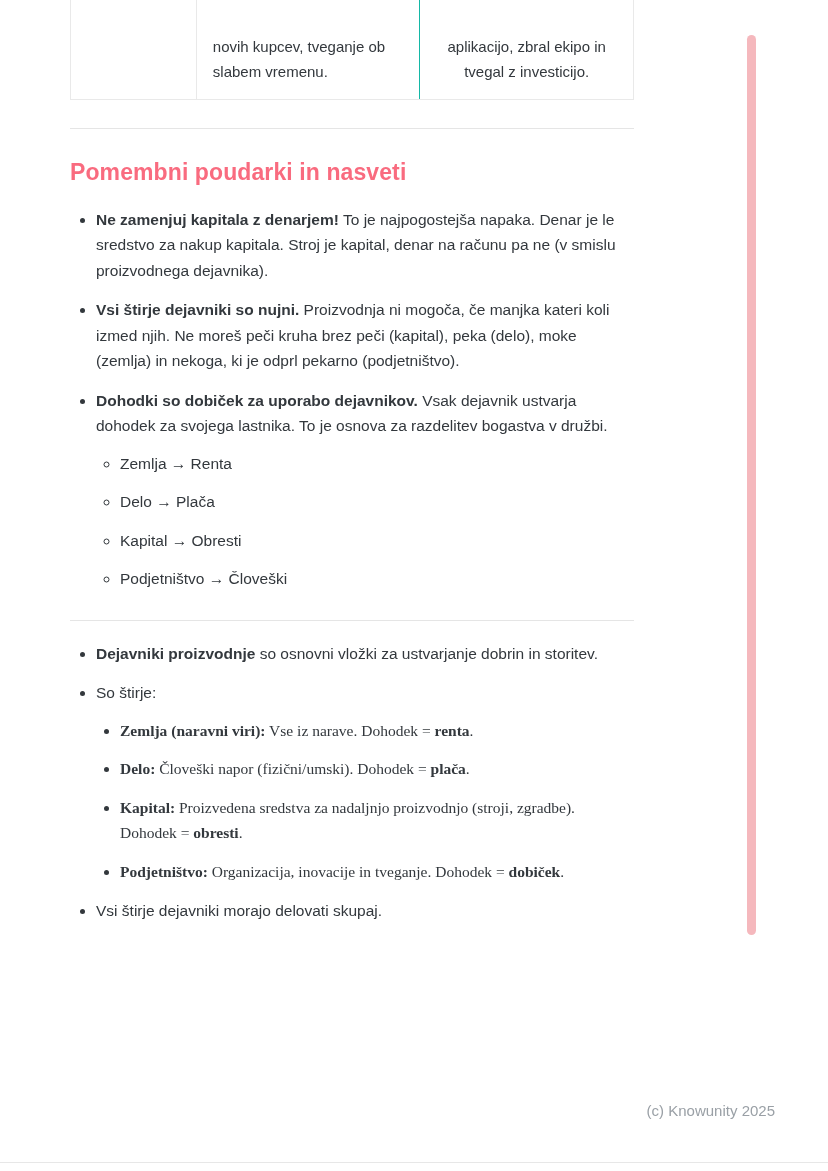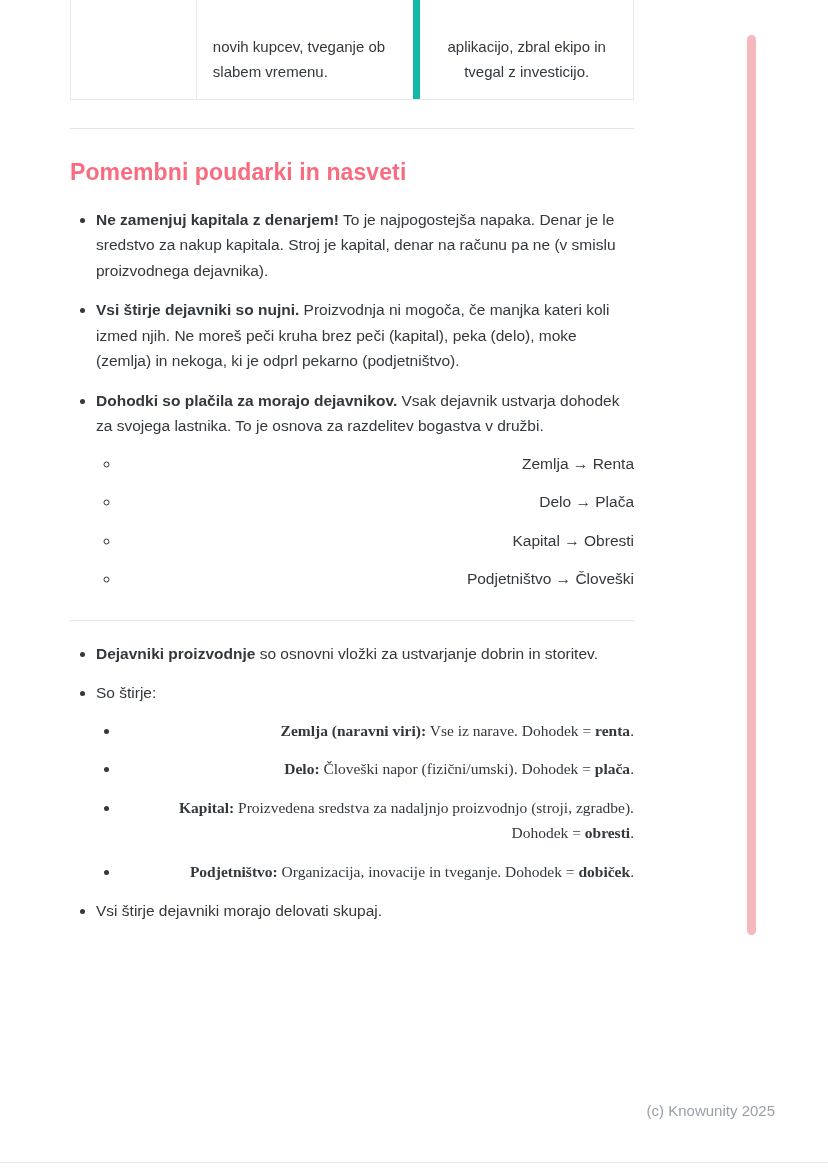--- a/index.html
+++ b/index.html
@@ -35,21 +35,21 @@
   .table-cell {
     box-sizing: border-box;
     padding: 0 16px 15px 16px;
     font-size: 15px;
     line-height: 25px;
     height: 100%;
     display: flex;
     align-items: flex-end;
   }
   .table-cell.c1 { width: 126px; border-right: 1px solid #e9e9e9; }
-  .table-cell.c2 { width: 224px; border-right: 7px solid #14b8a6; }
+  .table-cell.c2 { width: 224px; border-right: 1px solid #14b8a6; }
   .table-cell.c3 { width: 213px; text-align: center; }
 
   .divider {
     border: none;
     border-top: 1px solid #e5e5e5;
     margin: 28px 0 0 0;
   }
 
   h2.section-title {
     margin: 30px 0 0 0;
@@ -73,21 +73,20 @@
   ul.l2 {
     margin: 12px 0 0 0;
     padding-left: 24px;
     font-size: 15.5px;
   }
   ul.l2.circle { list-style: circle outside; }
   ul.l2.disc   { list-style: disc outside; font-family: Liberation Serif, serif; }
   ul.l2 > li {
     margin-bottom: 13px;
     line-height: 25.5px;
-    text-align: right;
   }
   .b { font-weight: bold; }
 
   .footer-copyright {
     position: absolute;
     top: 1102px;
     right: 53px;
     font-size: 15px;
     color: #9aa0a6;
   }
@@ -131,21 +130,21 @@
   <h2 class="section-title">Pomembni poudarki in nasveti</h2>
 
   <ul class="l1">
     <li>
       <span class="b">Ne zamenjuj kapitala z denarjem!</span><span> To je najpogostejša napaka. Denar je le sredstvo za nakup kapitala. Stroj je kapital, denar na računu pa ne (v smislu proizvodnega dejavnika).</span>
     </li>
     <li>
       <span class="b">Vsi štirje dejavniki so nujni.</span><span> Proizvodnja ni mogoča, če manjka kateri koli izmed njih. Ne moreš peči kruha brez peči (kapital), peka (delo), moke (zemlja) in nekoga, ki je odprl pekarno (podjetništvo).</span>
     </li>
     <li>
-      <span class="b">Dohodki so plačila za morajo dejavnikov.</span><span> Vsak dejavnik ustvarja dohodek za svojega lastnika. To je osnova za razdelitev bogastva v družbi.</span>
+      <span class="b">Dohodki so dobiček za uporabo dejavnikov.</span><span> Vsak dejavnik ustvarja dohodek za svojega lastnika. To je osnova za razdelitev bogastva v družbi.</span>
       <ul class="l2 circle">
         <li>Zemlja → Renta</li>
         <li>Delo → Plača</li>
         <li>Kapital → Obresti</li>
         <li>Podjetništvo → Človeški</li>
       </ul>
     </li>
   </ul>
 
   <hr class="divider">

